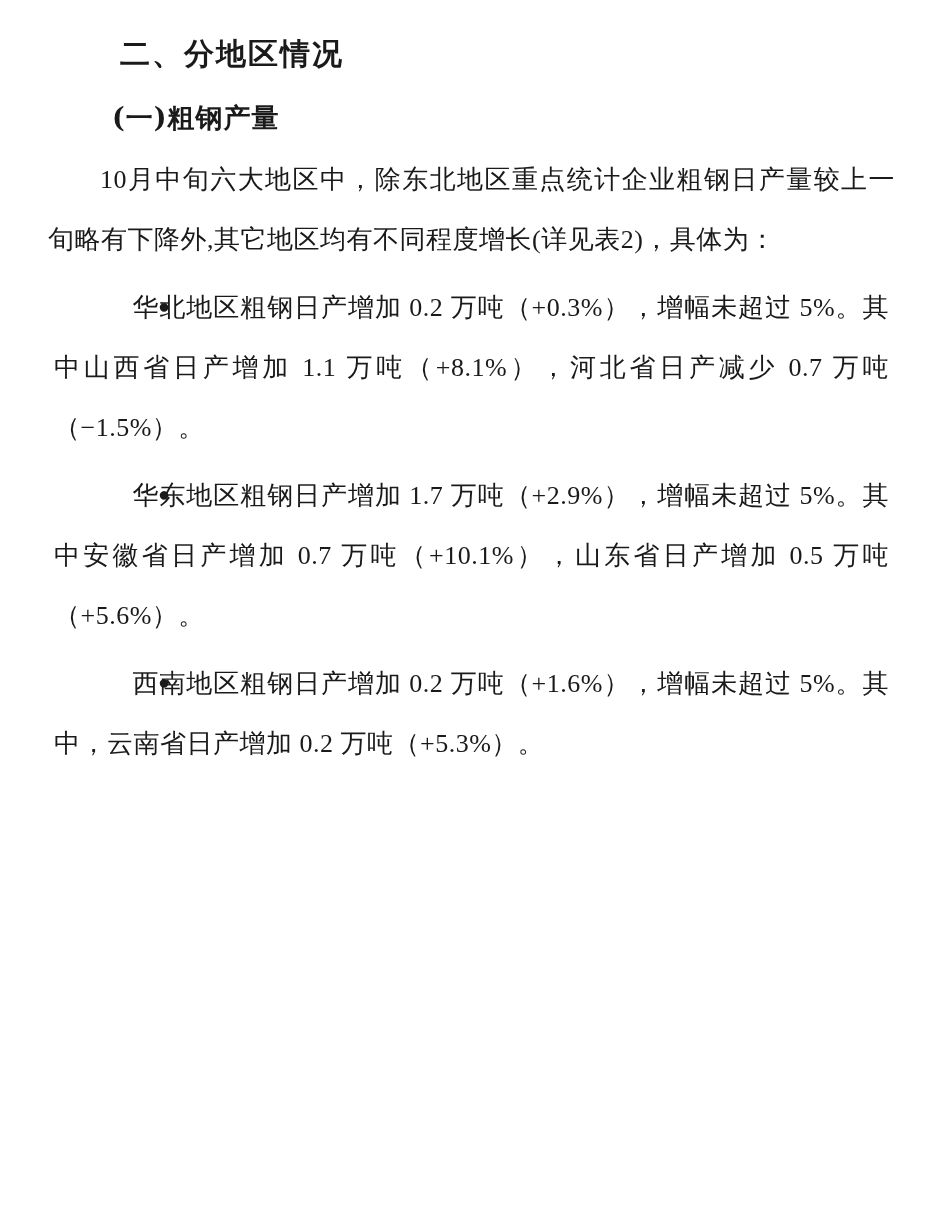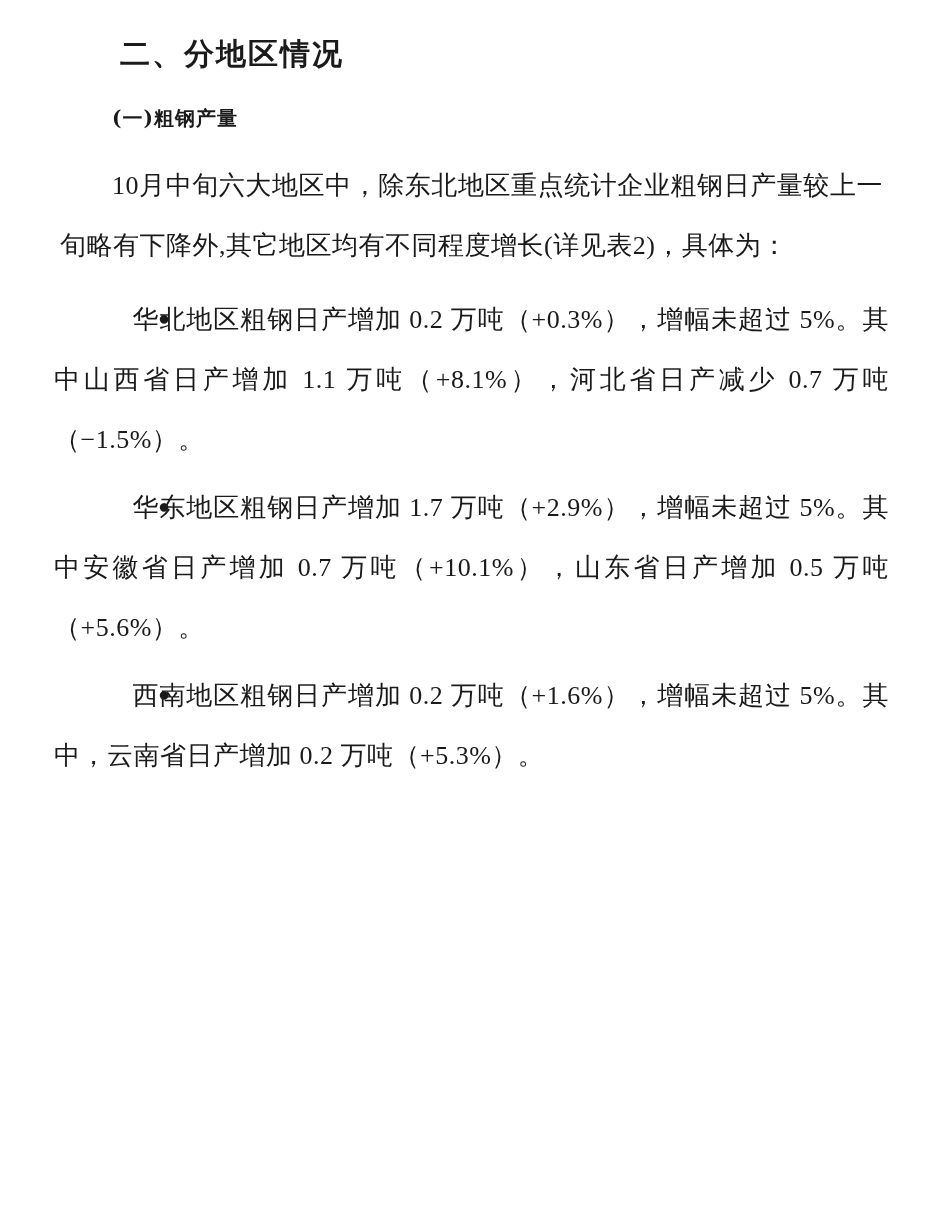--- a/index.html
+++ b/index.html
@@ -27,30 +27,30 @@
     font-weight: bold;
     font-size: 30px;
     line-height: 52px;
     letter-spacing: 2px;
     margin: 10px 0 2px 0;
     padding-left: 72px;
   }
   .h2 {
     font-family: "DejaVu Serif", "Liberation Serif", serif;
     font-weight: bold;
-    font-size: 20px;
+    font-size: 27px;
     line-height: 52px;
     letter-spacing: 1px;
     margin: 12px 0 6px 0;
     padding-left: 64px;
   }
   p.body-text {
     font-size: 26px;
     line-height: 60px;
-    margin: 12px;
+    margin: 0;
     text-align: justify;
     text-justify: inter-ideograph;
     letter-spacing: 0.5px;
     text-indent: 2em;
   }
   .bullet-para {
     position: relative;
     font-size: 26px;
     line-height: 60px;
     margin: 6px;

